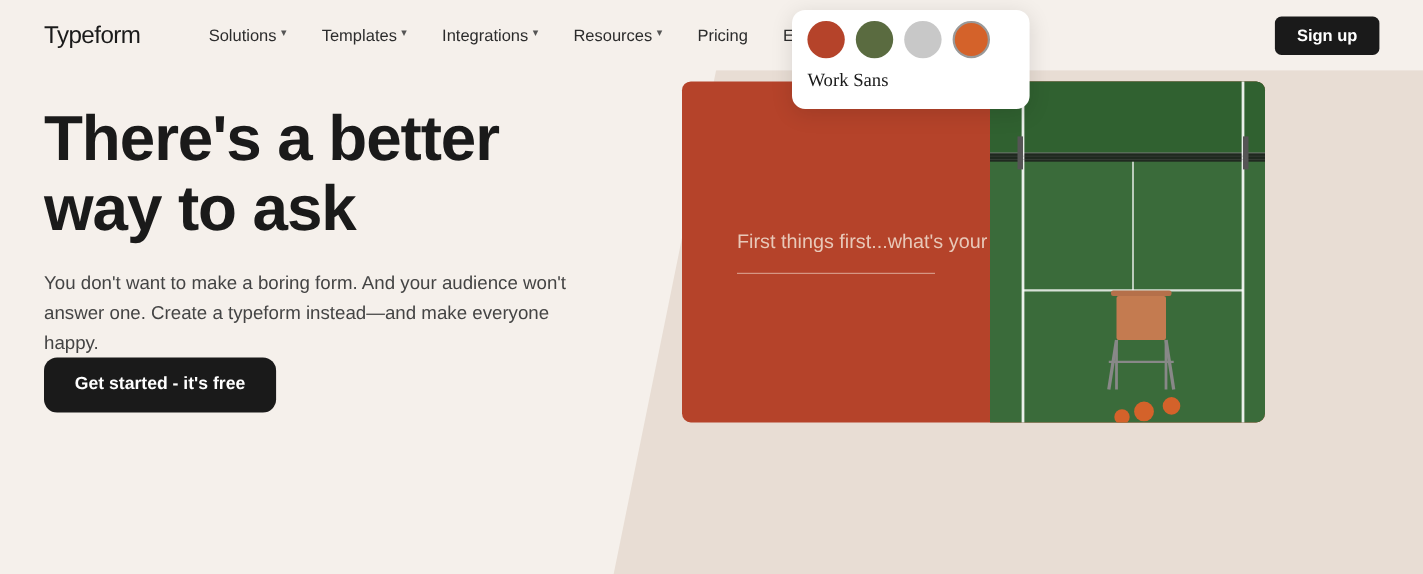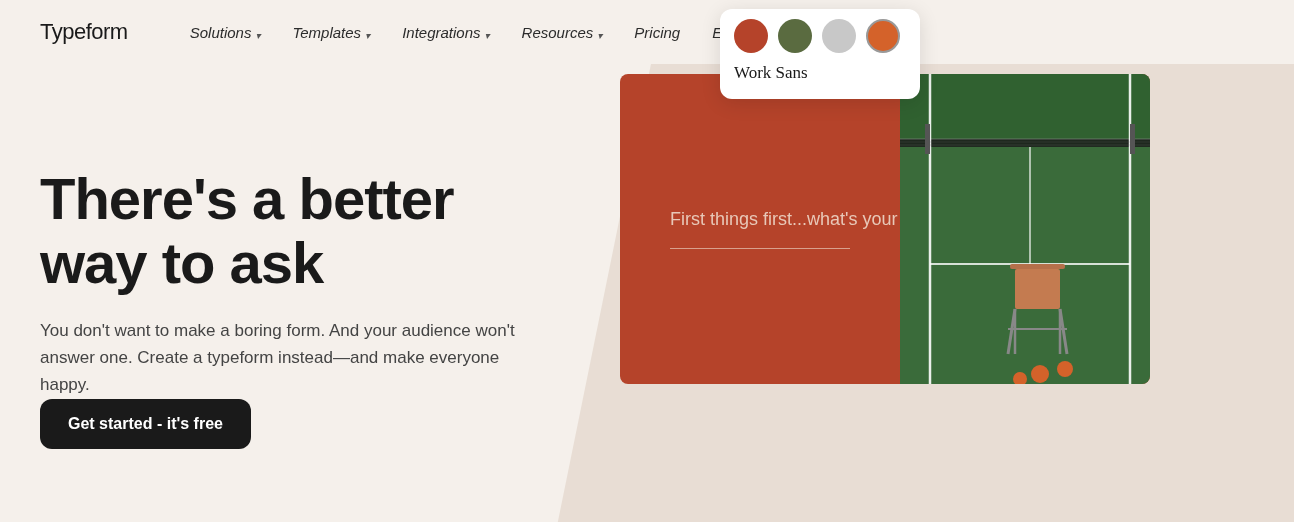--- a/index.html
+++ b/index.html
@@ -30,29 +30,28 @@
       letter-spacing: -0.5px;
     }
     .nav-links {
       display: flex;
       align-items: center;
       gap: 4px;
       flex: 1;
     }
     .nav-item {
       display: flex;
-      align-items: flex-end;
+      align-items: flex-start;
       gap: 4px;
       padding: 8px 14px;
       font-size: 15px;
       color: #2c2c2c;
       cursor: pointer;
       border-radius: 6px;
       white-space: nowrap;
-      font-style: italic;
     }
     .nav-chevron {
       font-size: 10px;
       color: #555;
     }
     .nav-actions {
       display: flex;
       align-items: center;
       gap: 12px;
     }
@@ -82,21 +81,21 @@
       position: relative;
       height: calc(522px - 64px);
     }
 
     
     .hero-left {
       flex: 0 0 580px;
       padding: 30px 40px 0 40px;
       display: flex;
       flex-direction: column;
-      justify-content: center;
+      justify-content: flex-start;
       z-index: 5;
     }
     .hero-title {
       font-size: 58px;
       font-weight: 700;
       color: #1a1a1a;
       line-height: 1.1;
       margin-bottom: 22px;
       letter-spacing: -1px;
     }
@@ -181,21 +180,21 @@
       left: 140px;
       background: #fff;
       border-radius: 12px;
       padding: 10px 14px 14px 14px;
       box-shadow: 0 4px 20px rgba(0,0,0,0.12);
       z-index: 10;
       display: flex;
       flex-direction: column;
       align-items: flex-start;
       gap: 8px;
-      width: 200px;
+      width: 216px;
     }
     .swatches-row {
       display: flex;
       gap: 10px;
       align-items: center;
     }
     .swatch {
       width: 34px;
       height: 34px;
       border-radius: 50%;
@@ -233,20 +232,21 @@
       <span>Pricing</span>
     </div>
     <div class="nav-item">
       <span>Enterprise</span>
     </div>
     <div class="nav-item">
       <span>Careers</span>
     </div>
   </div>
   <div class="nav-actions">
+    <button class="btn-signup">Sign up</button>
   </div>
 </nav>
 
 <div class="main">
 
   <div class="hero-left">
     <h1 class="hero-title">There's a better way to ask</h1>
     <p class="hero-subtitle">You don't want to make a boring form. And your audience won't answer one. Create a typeform instead—and make everyone happy.</p>
     <button class="btn-get-started">Get started - it's free</button>
   </div>

